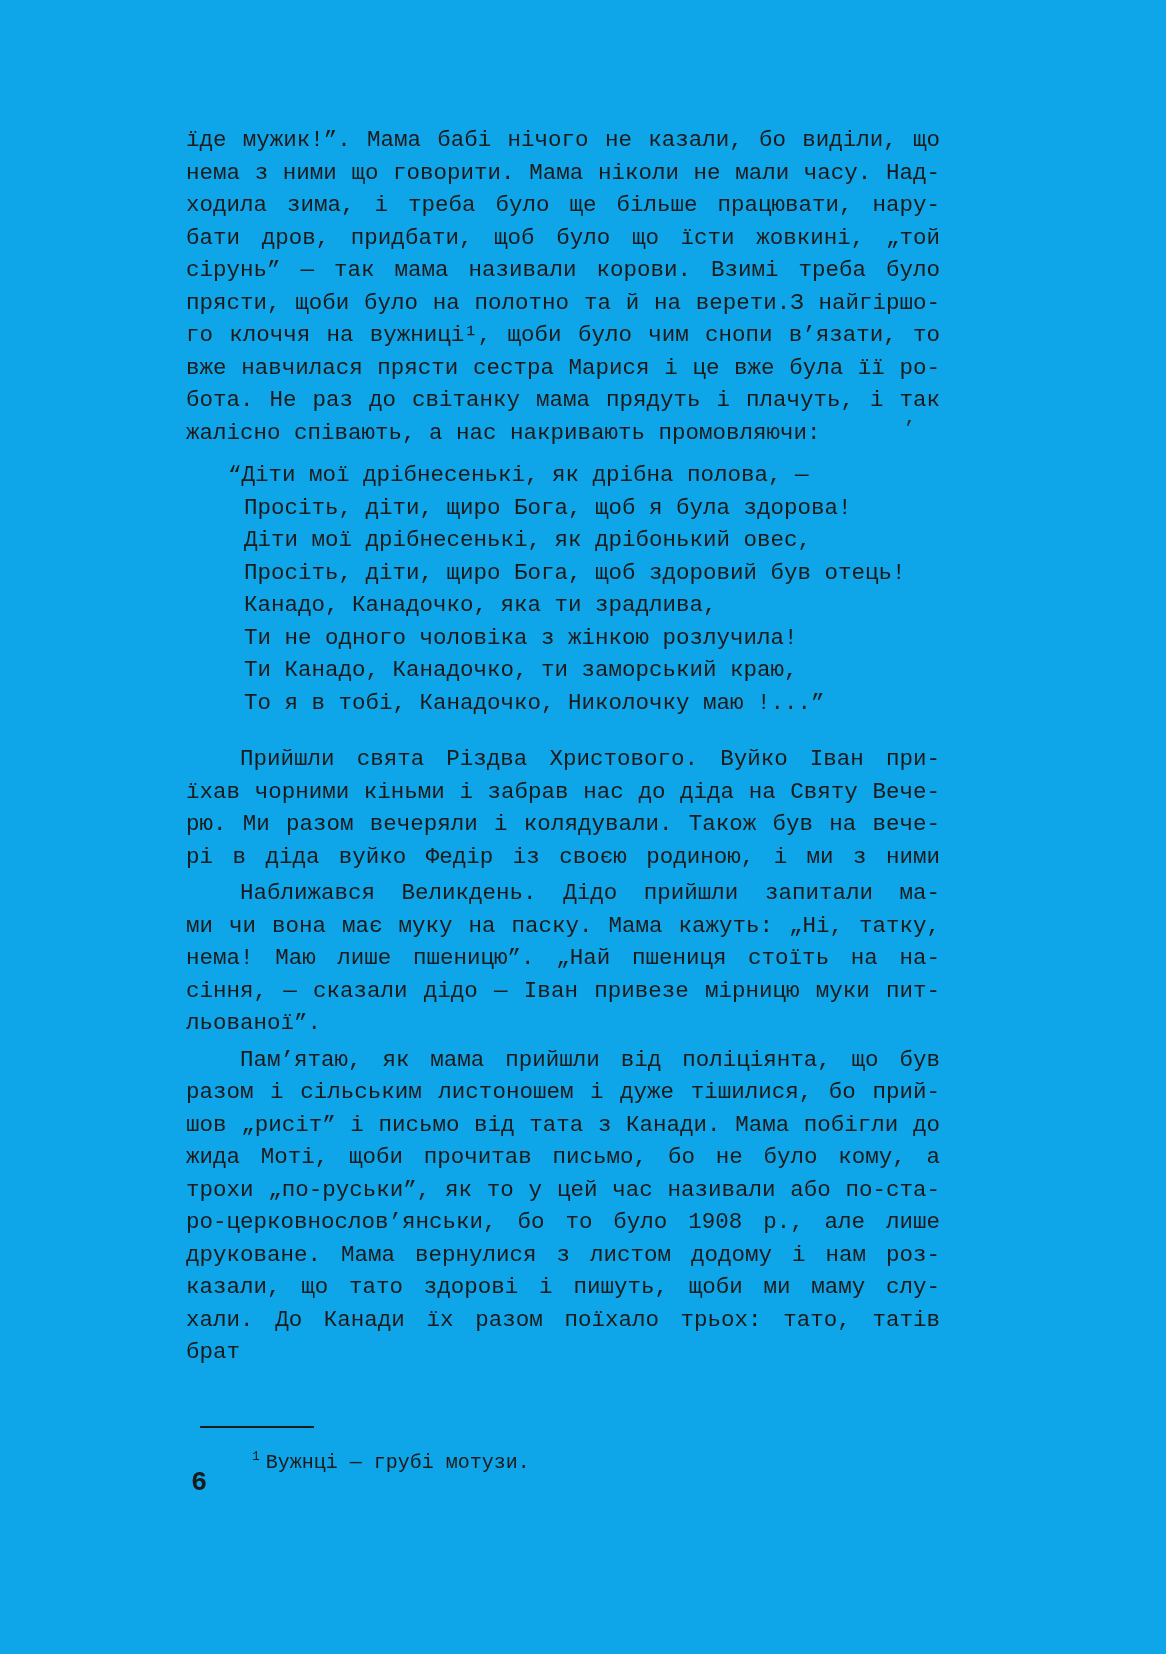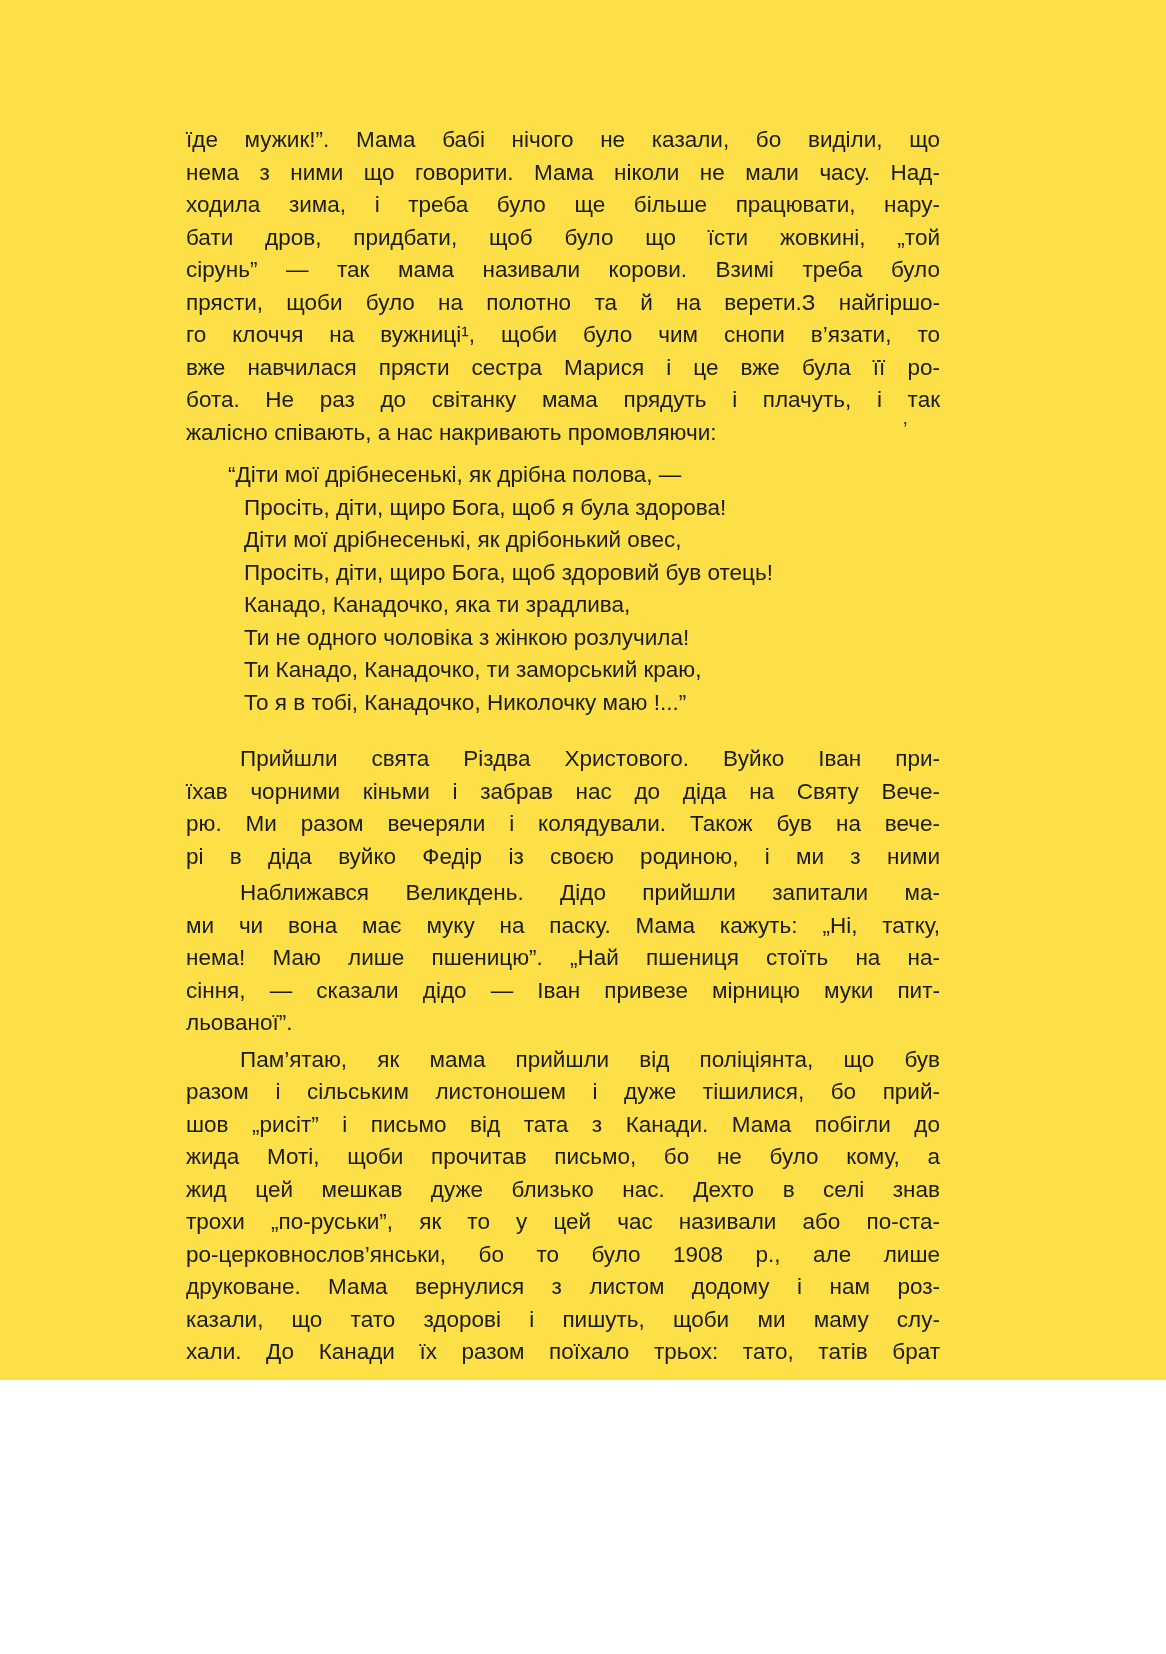--- a/index.html
+++ b/index.html
@@ -3,24 +3,24 @@
 <meta charset="utf-8">
 <style>
   html, body {
     margin: 0;
     padding: 0;
     background: #ffffff;
   }
   .page {
     position: relative;
     width: 1166px;
-    height: 1380px;
-    background: #fde047;
+    height: 1654px;
+    background: #0ea5e9;
     overflow: hidden;
-    font-family: Liberation Sans, sans-serif;
+    font-family: Liberation Mono, monospace;
     color: #1b1b1b;
   }
   .text-block {
     position: absolute;
     left: 186px;
     top: 124px;
     width: 754px;
     font-size: 22.5px;
     line-height: 32.5px;
   }
@@ -123,21 +123,20 @@
         <div class="line">ми чи вона має муку на паску. Мама кажуть: „Ні, татку,</div>
         <div class="line">нема! Маю лише пшеницю”. „Най пшениця стоїть на на-</div>
         <div class="line">сіння, — сказали дідо — Іван привезе мірницю муки пит-</div>
         <div class="line last">льованої”.</div>
       </div>
       <div class="block prose indent-first">
         <div class="line">Пам’ятаю, як мама прийшли від поліціянта, що був</div>
         <div class="line">разом і сільським листоношем і дуже тішилися, бо прий-</div>
         <div class="line">шов „рисіт” і письмо від тата з Канади. Мама побігли до</div>
         <div class="line">жида Моті, щоби прочитав письмо, бо не було кому, а</div>
-        <div class="line">жид цей мешкав дуже близько нас. Дехто в селі знав</div>
         <div class="line">трохи „по-руськи”, як то у цей час називали або по-ста-</div>
         <div class="line">ро-церковнослов’янськи, бо то було 1908 р., але лише</div>
         <div class="line">друковане. Мама вернулися з листом додому і нам роз-</div>
         <div class="line">казали, що тато здорові і пишуть, щоби ми маму слу-</div>
         <div class="line">хали. До Канади їх разом поїхало трьох: тато, татів брат</div>
       </div>
     </main>
 
   <span class="stray">’</span>
 

